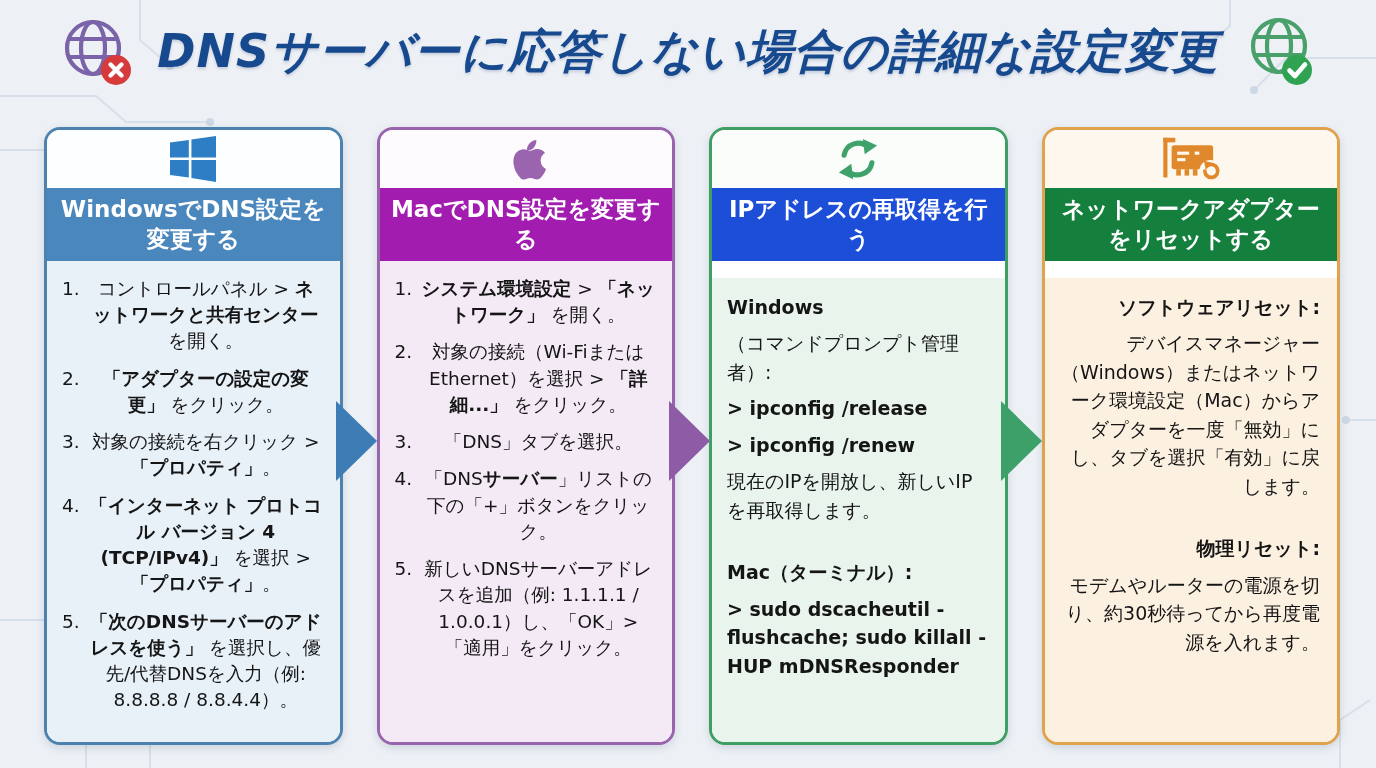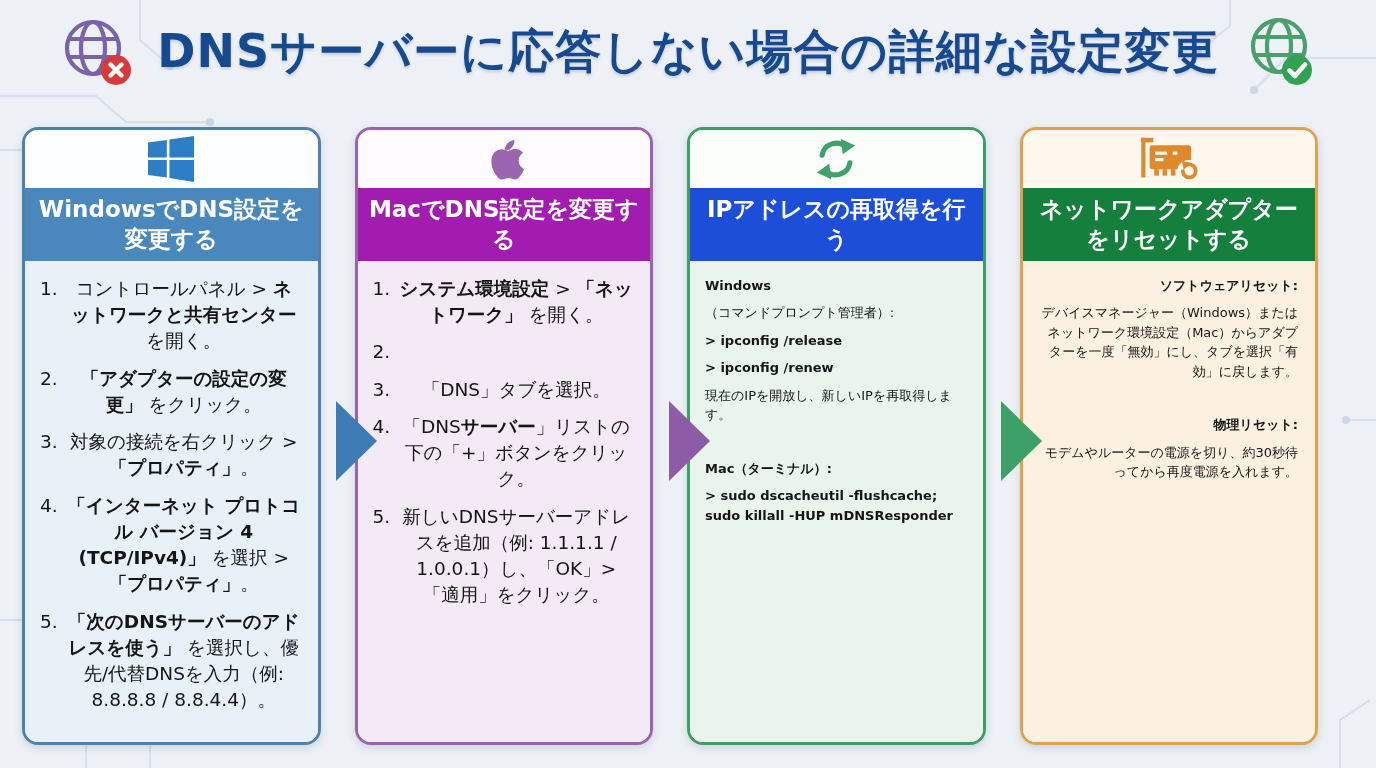--- a/index.html
+++ b/index.html
@@ -16,38 +16,38 @@
     display:flex; align-items:center; justify-content:center; gap:22px;
     z-index:2;
   }
   .page-title {
     font-size:46px; font-weight:700; color:#17498f; letter-spacing:1px;
     text-shadow:0 2px 3px rgba(20,40,90,0.18);
     white-space:nowrap;
   }
   .globe { width:76px; height:76px; flex:none; }
   .cards {
-    position:absolute; top:127px; left:22px; width:1296px; height:618px;
+    position:absolute; top:127px; left:44px; width:1296px; height:618px;
     display:flex; gap:34px; z-index:1;
   }
   .card {
     flex:1; height:618px; border-radius:16px; border:3px solid #999;
     overflow:hidden; display:flex; flex-direction:column;
     box-shadow:0 3px 8px rgba(30,50,80,0.15);
     background:#fff;
   }
   .card-icon-area { height:58px; flex:none; display:flex; align-items:center; justify-content:center; }
   .card-header {
     flex:none; min-height:70px; display:flex; align-items:center; justify-content:center;
     text-align:center; color:#ffffff; font-weight:700; font-size:23px; line-height:1.32;
     padding:6px 10px;
   }
   .card-body { flex:1; padding:15px 17px 10px 15px; color:#151515; }
   .card-body.sz19 { font-size:18.5px; line-height:1.42; }
-  .card-body.sz20 { font-size:13px; line-height:1.5; }
+  .card-body.sz20 { font-size:19px; line-height:1.5;margin-top:17px; }
   .step { display:flex; margin-bottom:11px; }
   .step-num { flex:none; width:27px; }
   .step-text { flex:1;text-align:center; }
   .tline { margin-bottom:8px; }
   .spacer { height:26px; }
   .b { font-weight:700; }
   .flow-arrow { position:absolute; top:401px; width:41px; height:80px; z-index:3; }
 </style>
 </head>
 <body style="background: rgb(237, 241, 246);">
@@ -82,21 +82,21 @@
       <ellipse cx="34" cy="34" rx="12" ry="26"></ellipse>
       <line x1="9" y1="25" x2="59" y2="25"></line>
       <line x1="9" y1="43" x2="59" y2="43"></line>
     </g>
     <circle cx="57" cy="56" r="15" fill="#d63a3a"></circle>
     <g stroke="#ffffff" stroke-width="4.4" stroke-linecap="round">
       <line x1="51.5" y1="50.5" x2="62.5" y2="61.5"></line>
       <line x1="62.5" y1="50.5" x2="51.5" y2="61.5"></line>
     </g>
   </svg>
-  <div class="page-title" style="color: rgb(23, 73, 143);">DNSサーバーに応答しない場合の詳細な設定変更</div>
+  <div class="page-title" style="color: rgb(23, 73, 143); font-style: italic;">DNSサーバーに応答しない場合の詳細な設定変更</div>
   <svg class="globe" viewBox="0 0 76 76">
     <g fill="none" stroke="#4aa06b" stroke-width="4.2">
       <circle cx="38" cy="32" r="26"></circle>
       <ellipse cx="38" cy="32" rx="12" ry="26"></ellipse>
       <line x1="13" y1="23" x2="63" y2="23"></line>
       <line x1="13" y1="41" x2="63" y2="41"></line>
     </g>
     <circle cx="56" cy="56" r="15" fill="#2fa352"></circle>
     <path d="M48.5 56.5 L54 62 L64 50.5" fill="none" stroke="#ffffff" stroke-width="4.6" stroke-linecap="round" stroke-linejoin="round"></path>
   </svg>
@@ -148,20 +148,21 @@
       </svg>
     </div>
     <div class="card-header" style="background: #a21caf;">MacでDNS設定を変更する</div>
     <div class="card-body sz19" style="background: rgb(243, 234, 245);">
         <div class="step">
           <span class="step-num">1.</span>
           <span class="step-text"><span class="b">システム環境設定</span><span> &gt; </span><span class="b">「ネットワーク」</span><span> を開く。</span></span>
         </div>
         <div class="step">
           <span class="step-num">2.</span>
+          <span class="step-text"><span>対象の接続（Wi-FiまたはEthernet）を選択 &gt; </span><span class="b">「詳細...」</span><span> をクリック。</span></span>
         </div>
         <div class="step">
           <span class="step-num">3.</span>
           <span class="step-text"><span>「DNS」タブを選択。</span></span>
         </div>
         <div class="step">
           <span class="step-num">4.</span>
           <span class="step-text"><span>「DNS</span><span class="b">サーバー</span><span>」リストの下の「+」ボタンをクリック。</span></span>
         </div>
         <div class="step">

